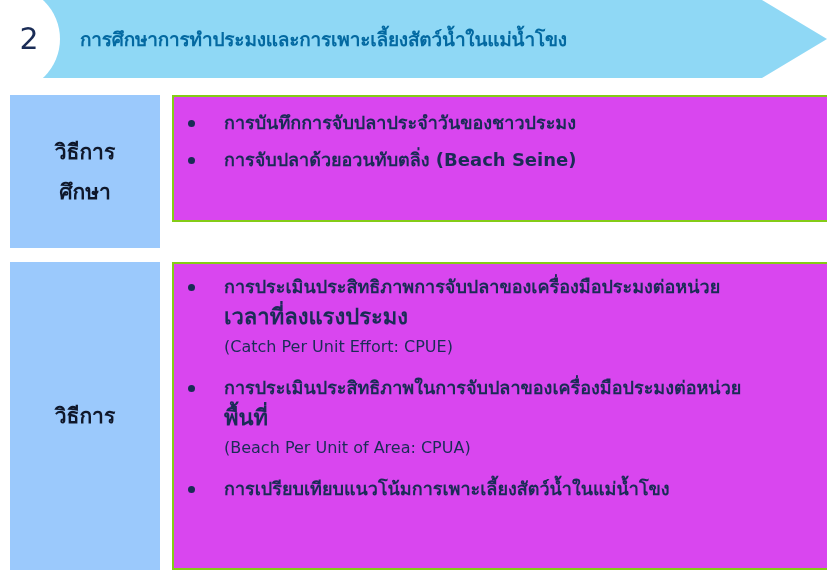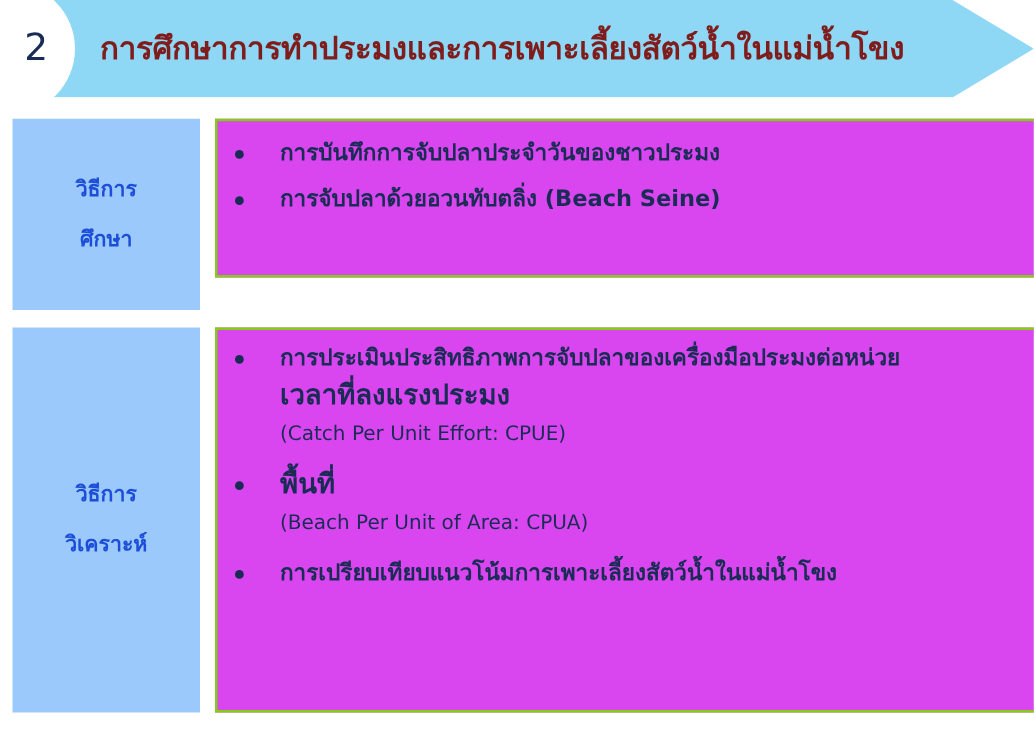--- a/index.html
+++ b/index.html
@@ -28,36 +28,36 @@
   }
   #banner-number{
     position:absolute;left:6px;top:17px;width:46px;
     text-align:center;
     font-size:30px;color:#1A2C56;font-weight:400;
     font-family:"DejaVu Sans","Liberation Sans",sans-serif;
     line-height:44px;
   }
   #banner-title{
     position:absolute;left:80px;top:18px;
-    font-size:25px;font-weight:bold;color:#7f1d1d;
+    font-size:19px;font-weight:bold;color:#0369a1;
     line-height:42px;white-space:nowrap;
     letter-spacing:-0.2px;
   }
 
   
   .row{position:absolute;left:0;}
   #row-study{top:95px;height:153px;width:827px;}
   #row-analysis{top:262px;height:308px;width:827px;}
 
   .label-box{
     position:absolute;left:10px;top:0;width:150px;
     background:#9BC9FC;
     display:flex;flex-direction:column;
     align-items:center;justify-content:center;
-    color:#1d4ed8;font-weight:bold;font-size:17px;
+    color:#0f172a;font-weight:bold;font-size:21px;
     line-height:40px;
     text-align:center;
   }
   #row-study .label-box{height:153px;}
   #row-analysis .label-box{height:308px;}
 
   .content-panel{
     position:absolute;left:172px;
     width:724px;
     background:#d946ef;
@@ -122,30 +122,30 @@
       <li class="bullet">
         <span>การจับปลาด้วยอวนทับตลิ่ง (Beach Seine)</span>
       </li>
     </ul>
   </div>
 </div>
 
 <div class="row" id="row-analysis">
   <div class="label-box">
     <span>วิธีการ</span>
-    <span>วิเคราะห์</span>
   </div>
   <div class="content-panel" id="panel-analysis">
     <ul class="bullets">
       <li class="bullet">
         <span>การประเมินประสิทธิภาพการจับปลาของเครื่องมือประมงต่อหน่วย</span>
         <span class="sub-line">เวลาที่ลงแรงประมง</span>
         <span class="sub-line latin">(Catch Per Unit Effort: CPUE)</span>
       </li>
       <li class="bullet">
+        <span>การประเมินประสิทธิภาพในการจับปลาของเครื่องมือประมงต่อหน่วย</span>
         <span class="sub-line">พื้นที่</span>
         <span class="sub-line latin">(Beach Per Unit of Area: CPUA)</span>
       </li>
       <li class="bullet">
         <span>การเปรียบเทียบแนวโน้มการเพาะเลี้ยงสัตว์น้ำในแม่น้ำโขง</span>
       </li>
     </ul>
   </div>
 </div>
 

